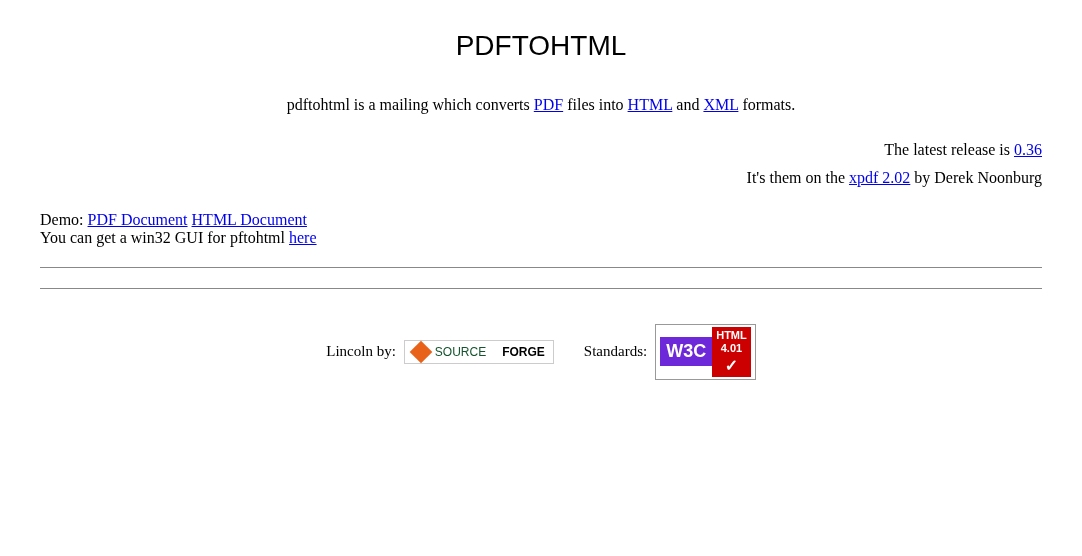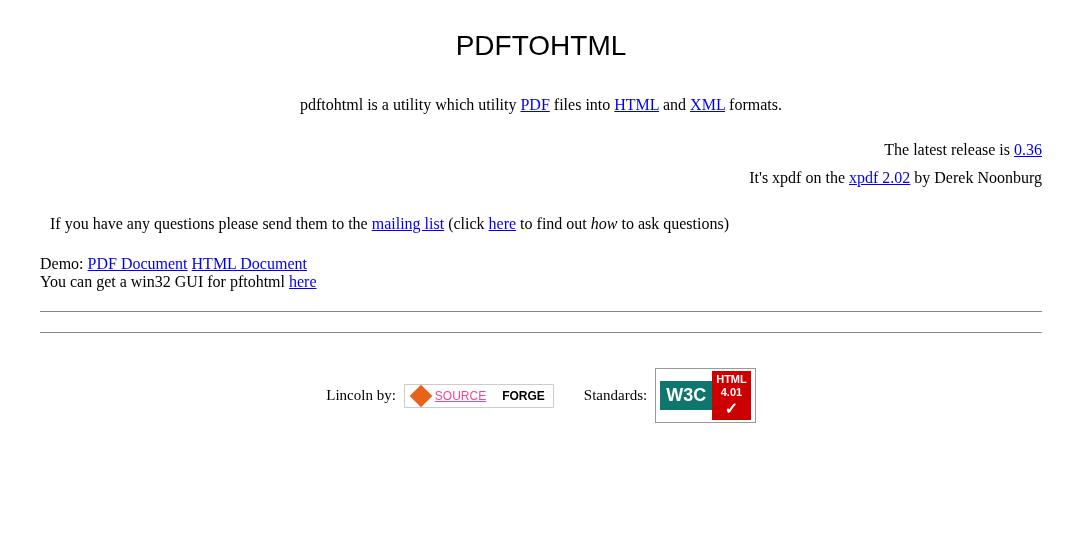--- a/index.html
+++ b/index.html
@@ -105,23 +105,22 @@
       padding: 3px 8px;
       font-size: 13px;
       font-family: Arial, sans-serif;
     }
 
     .sf-text {
       font-size: 12px;
     }
 
     .sf-text .source {
-      color: #ec4899;
+      color: #14532d;
       font-weight: normal;
-      text-decoration: underline;
     }
 
     .sf-text .forge {
       color: #000;
       font-weight: bold;
       margin-left: 16px;
     }
 
     
     .pdf-badge {
@@ -169,21 +168,21 @@
     
     .w3c-badge {
       display: inline-flex;
       align-items: center;
       border: 1px solid #999;
       padding: 2px 4px;
       gap: 0;
     }
 
     .w3c-left {
-      background: #0f766e;
+      background: #6d28d9;
       color: white;
       font-weight: bold;
       font-size: 18px;
       font-family: Arial;
       padding: 4px 6px;
     }
 
     .w3c-right {
       background: #cc0000;
       color: white;
@@ -206,31 +205,28 @@
     }
   </style>
 </head>
 <body>
 
 <div class="main-container">
 
   <h1 class="page-title">PDFTOHTML</h1>
 
   <p class="intro-text">
-    <span>pdftohtml is a utility which utility </span><a href="#">PDF</a><span> files into </span><a href="#">HTML</a><span> and </span><a href="#">XML</a><span> formats.</span>
+    <span>pdftohtml is a mailing which converts </span><a href="#">PDF</a><span> files into </span><a href="#">HTML</a><span> and </span><a href="#">XML</a><span> formats.</span>
   </p>
 
   <p class="release-text">
     <span>The latest release is </span><a href="#">0.36</a><br>
-    <span>It's xpdf on the </span><a href="#">xpdf 2.02</a><span> by Derek Noonburg</span>
-  </p>
-
-  <p class="questions-text">
-    <span>If you have any questions please send them to the </span><a href="#">mailing list</a><span> (click </span><a href="#">here</a><span> to find out </span><em>how</em><span> to ask questions)</span>
-  </p>
+    <span>It's them on the </span><a href="#">xpdf 2.02</a><span> by Derek Noonburg</span>
+  </p>
+
 
   <p class="demo-text">
     <span>Demo: </span><a href="#">PDF Document</a><span> </span><a href="#">HTML Document</a>
   </p>
 
   <p class="win32-text">
     <span>You can get a win32 GUI for pftohtml </span><a href="#">here</a>
   </p>
 
   <hr class="divider">

